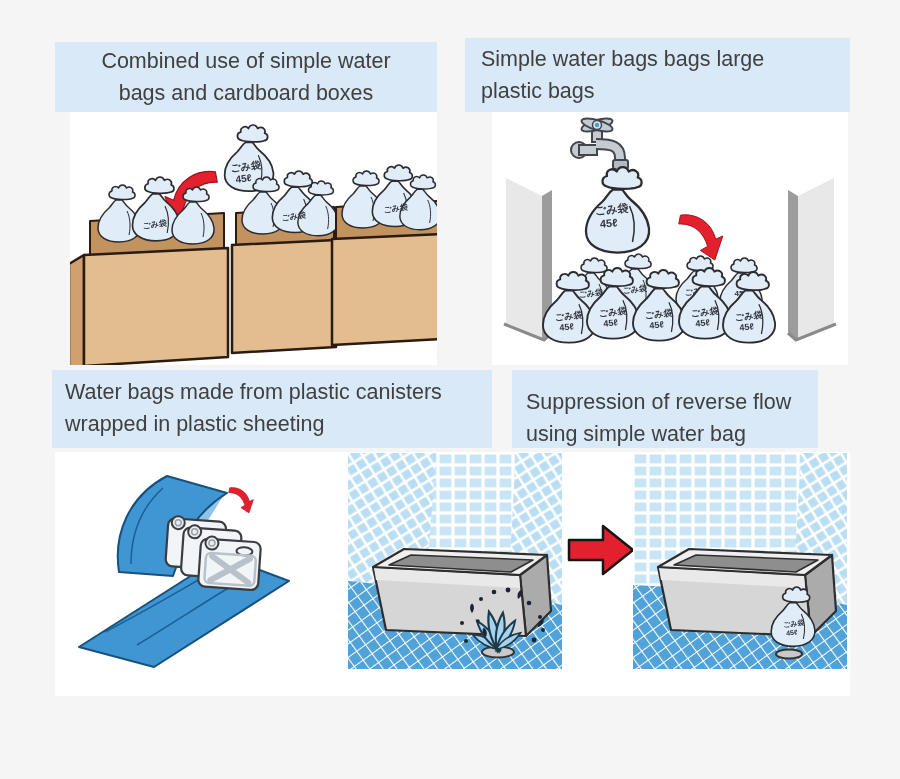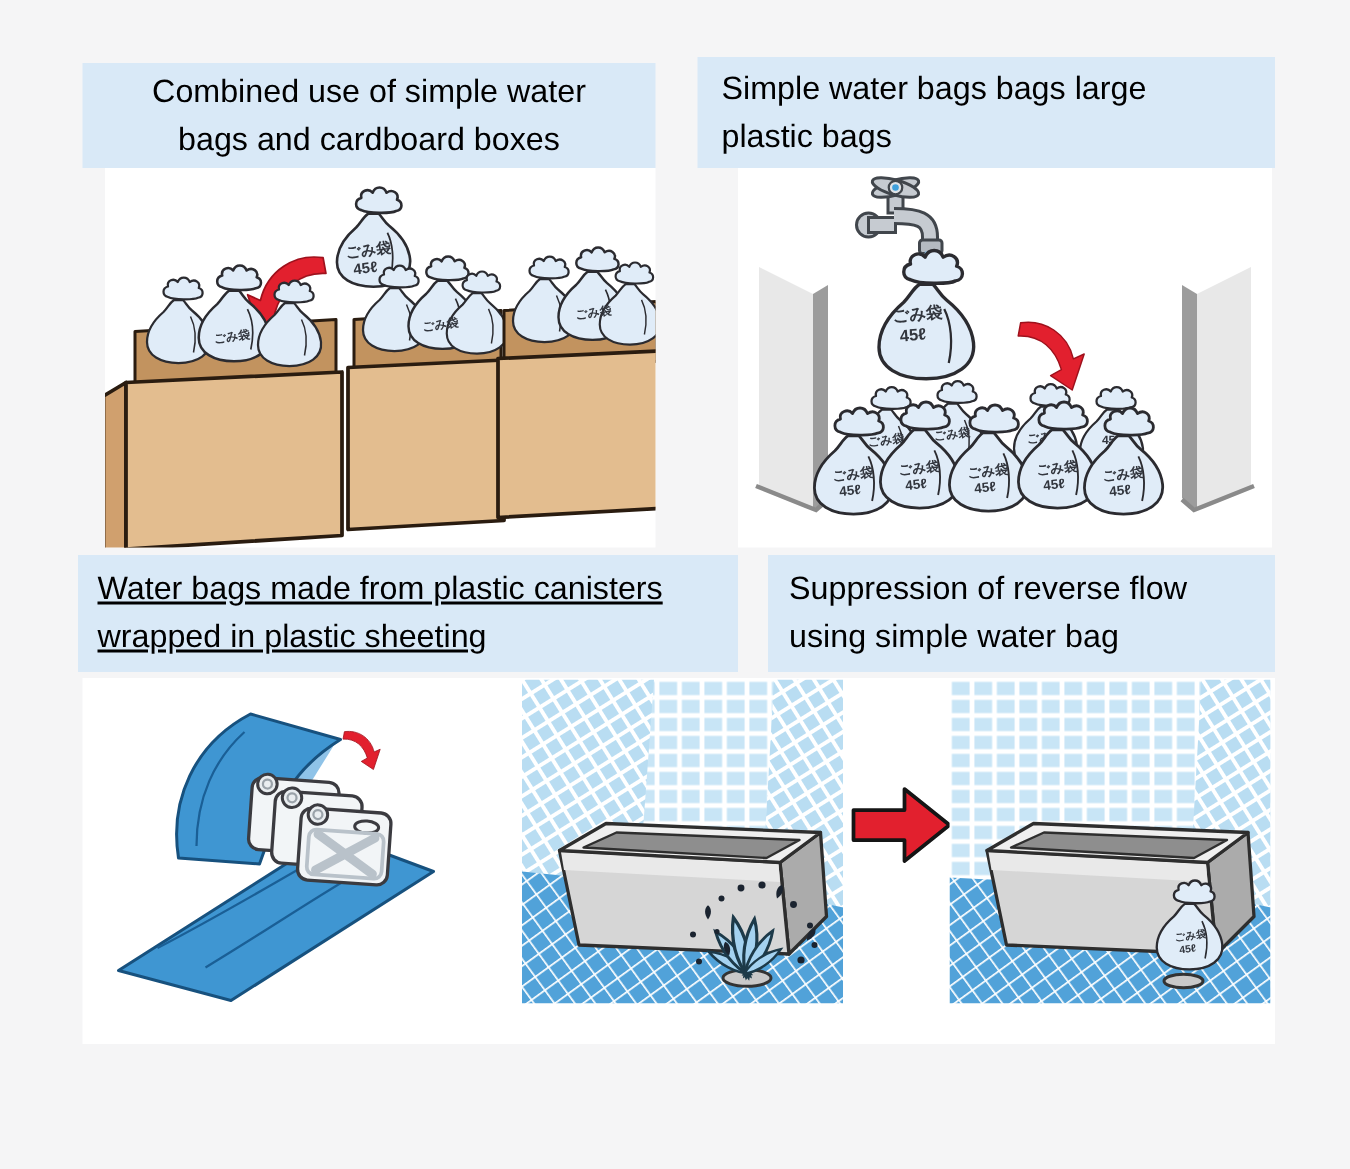--- a/index.html
+++ b/index.html
@@ -1,24 +1,24 @@
 <!DOCTYPE html>
 <html style="--page-bg: #f5f5f6; --title-bg: #d9e9f7; --red: #e2202e; --tarp: #3f96d2; --tarp-dark: #17517e; --cardboard: #e3bd8f; --cardboard-side: #d0a06e; --cardboard-inner: #c2935f; --bag-fill: #e0ecf8; --bag-stroke: #2b2b30; --tile: #c8e5f6; --tile-diag: #b9ddf2; --floor: #51a2d9; --wall-gray: #e8e8e8; --wall-gray-dark: #9c9c9c; --splash: #a4d2f0; --water: #c3ddf1; --metal: #c6cbd1; --metal-dark: #41464c;"><head>
 <meta charset="utf-8">
 <style>
   html,body{margin:0;padding:0;}
   body{background:var(--page-bg,#f5f5f6);font-family:"Liberation Sans",sans-serif;}
   .page{position:relative;width:900px;height:779px;background:var(--page-bg,#f5f5f6);overflow:hidden;}
-  .title{position:absolute;background:var(--title-bg,#d9e9f7);color:#000000;
+  .title{position:absolute;background:var(--title-bg,#d9e9f7);color:#404040;
          font-size:21.5px;line-height:32px;}
   .t1{left:55px;top:42px;width:382px;height:70px;text-align:center;padding-top:3px;box-sizing:border-box;}
   .t1 span{display:inline-block;width:330px;}
   .t2{left:465px;top:38px;width:385px;height:74px;padding:5px 44px 0 16px;box-sizing:border-box;}
-  .t3{left:52px;top:370px;width:440px;height:78px;padding:6px 46px 0 13px;box-sizing:border-box;text-decoration:underline;}
-  .t4{left:512px;top:370px;width:338px;height:78px;padding:6px 14px 0 14px;box-sizing:border-box;}
+  .t3{left:52px;top:370px;width:440px;height:78px;padding:6px 46px 0 13px;box-sizing:border-box;}
+  .t4{left:512px;top:370px;width:306px;height:78px;padding:16px 14px 0 14px;box-sizing:border-box;}
   .illus{position:absolute;background:#ffffff;}
   .i1{left:70px;top:112px;width:367px;height:253px;}
   .i2{left:492px;top:112px;width:356px;height:253px;}
   .irow{left:55px;top:452px;width:795px;height:244px;}
   .irow svg{position:absolute;}
   .bagfill{fill:var(--bag-fill,#e0ecf8);stroke:var(--bag-stroke,#2b2b30);stroke-width:3;stroke-linejoin:round;}
   .redfill{fill:var(--red,#e2202e);stroke:#9e111c;stroke-width:1.2;stroke-linejoin:round;}
   .splashfill{fill:var(--splash,#a4d2f0);stroke:#1d3a49;stroke-width:2;}
   .bl,.bs{fill:#32363e;font-family:"Liberation Sans",sans-serif;font-weight:bold;text-anchor:middle;}
   .metal{fill:var(--metal,#c6cbd1);stroke:var(--metal-dark,#41464c);stroke-width:2;}

